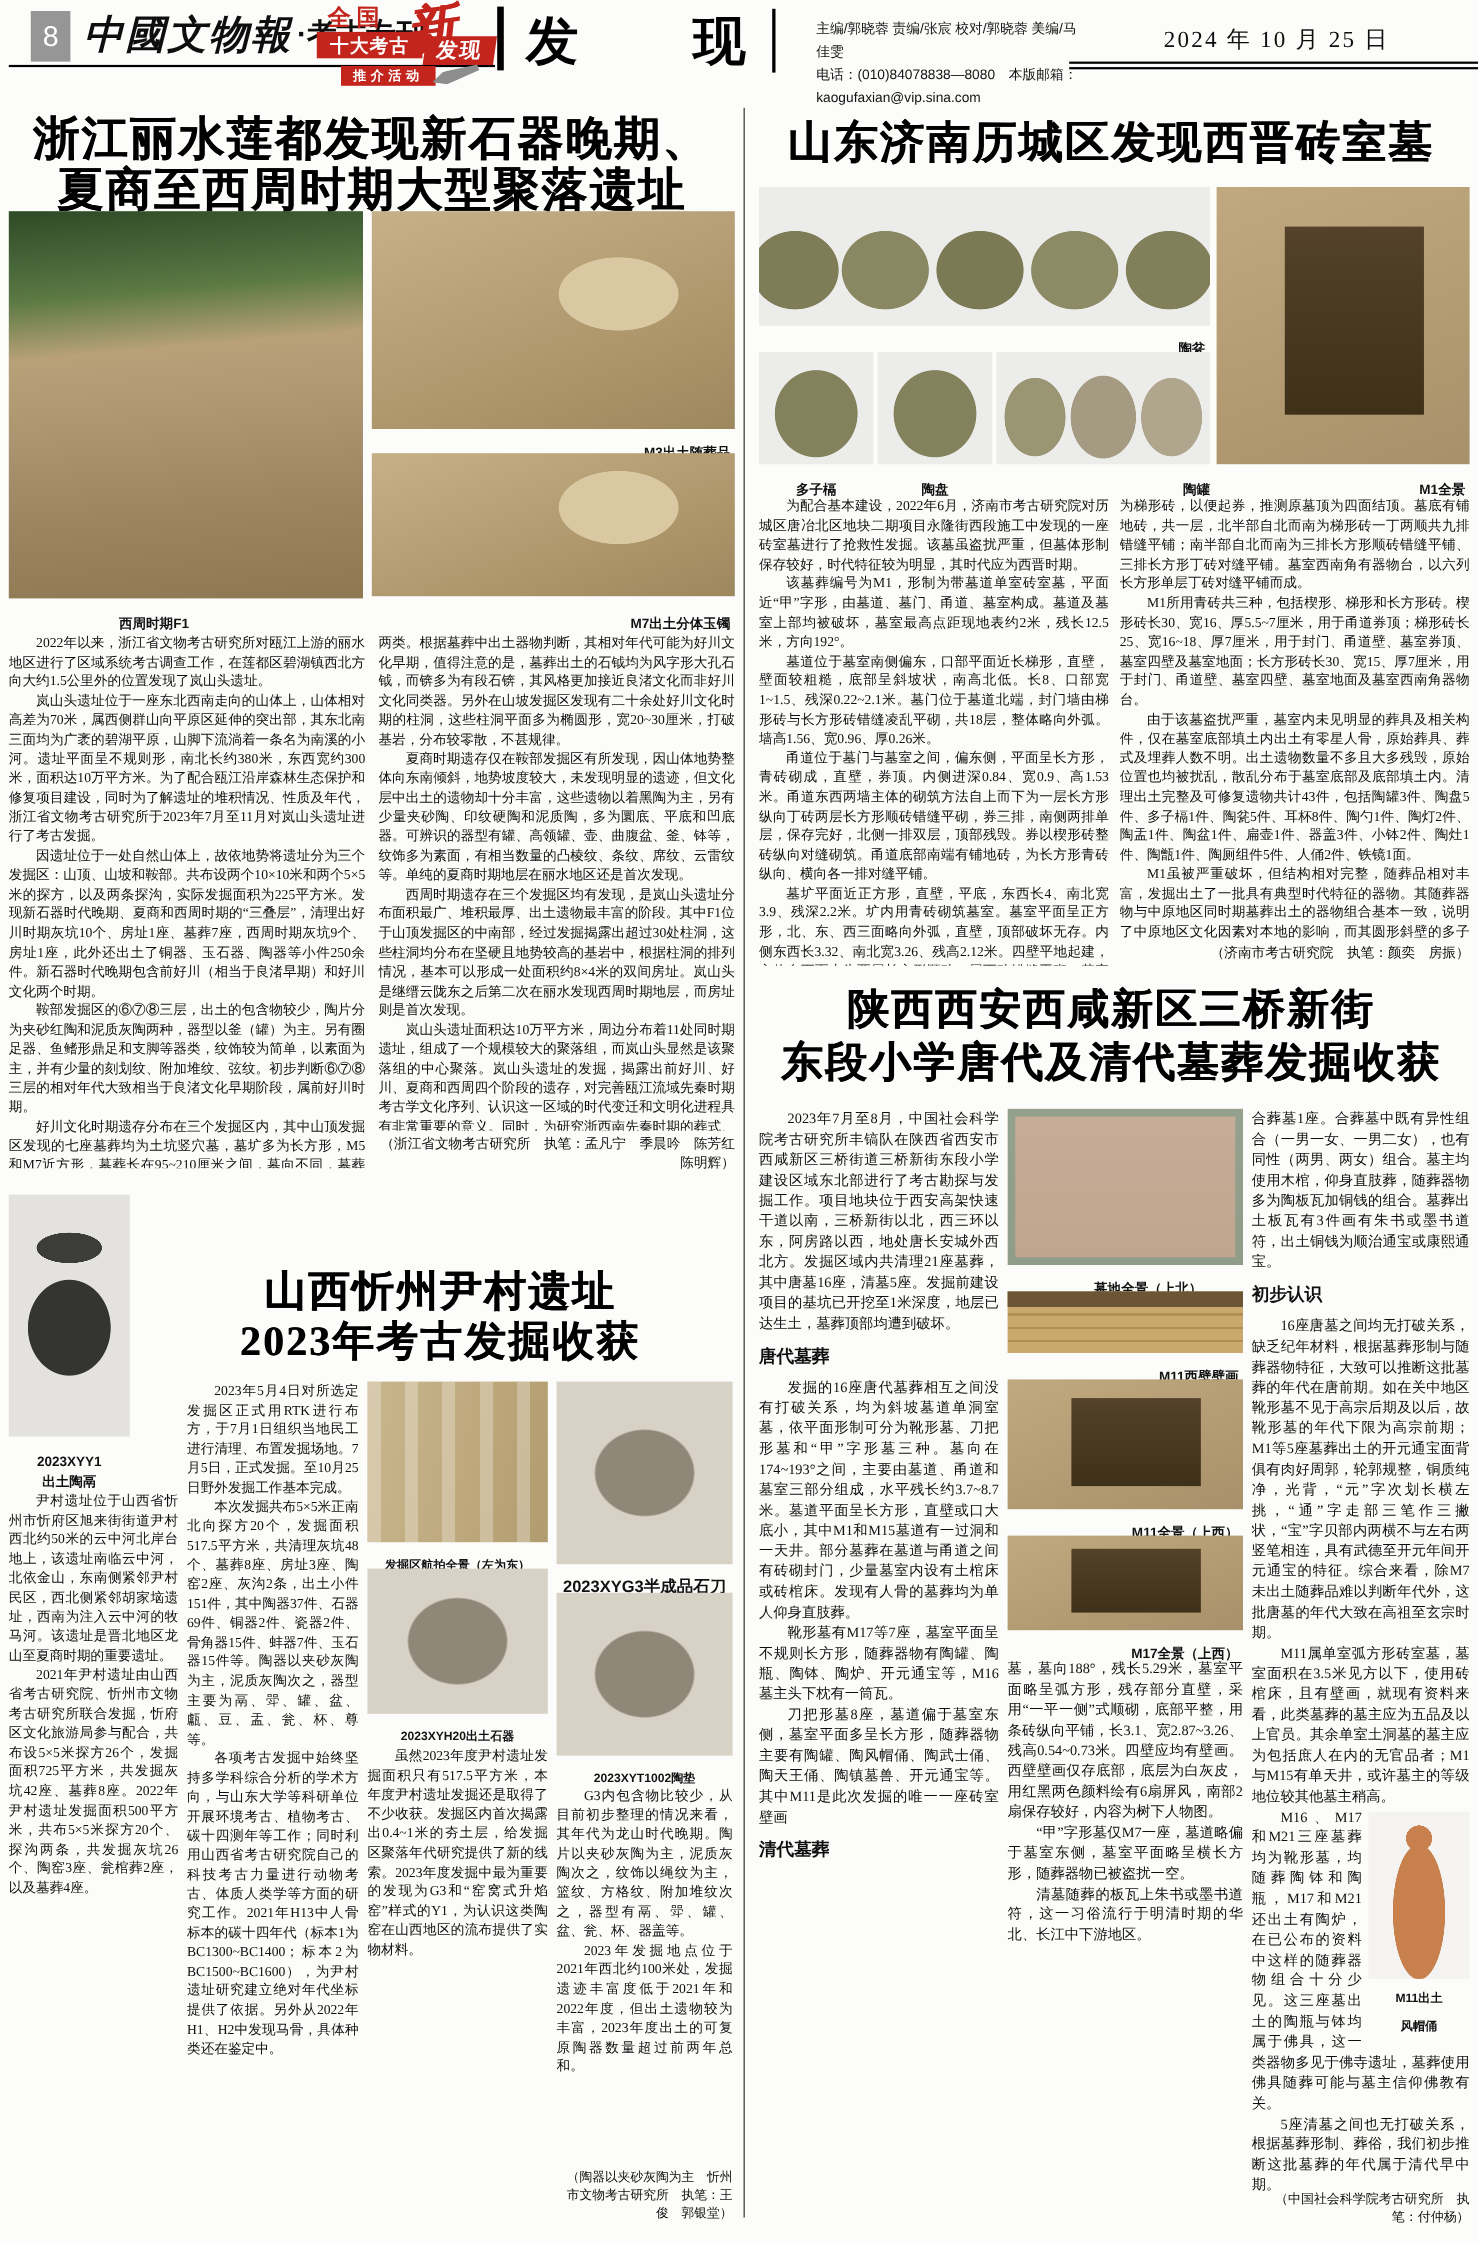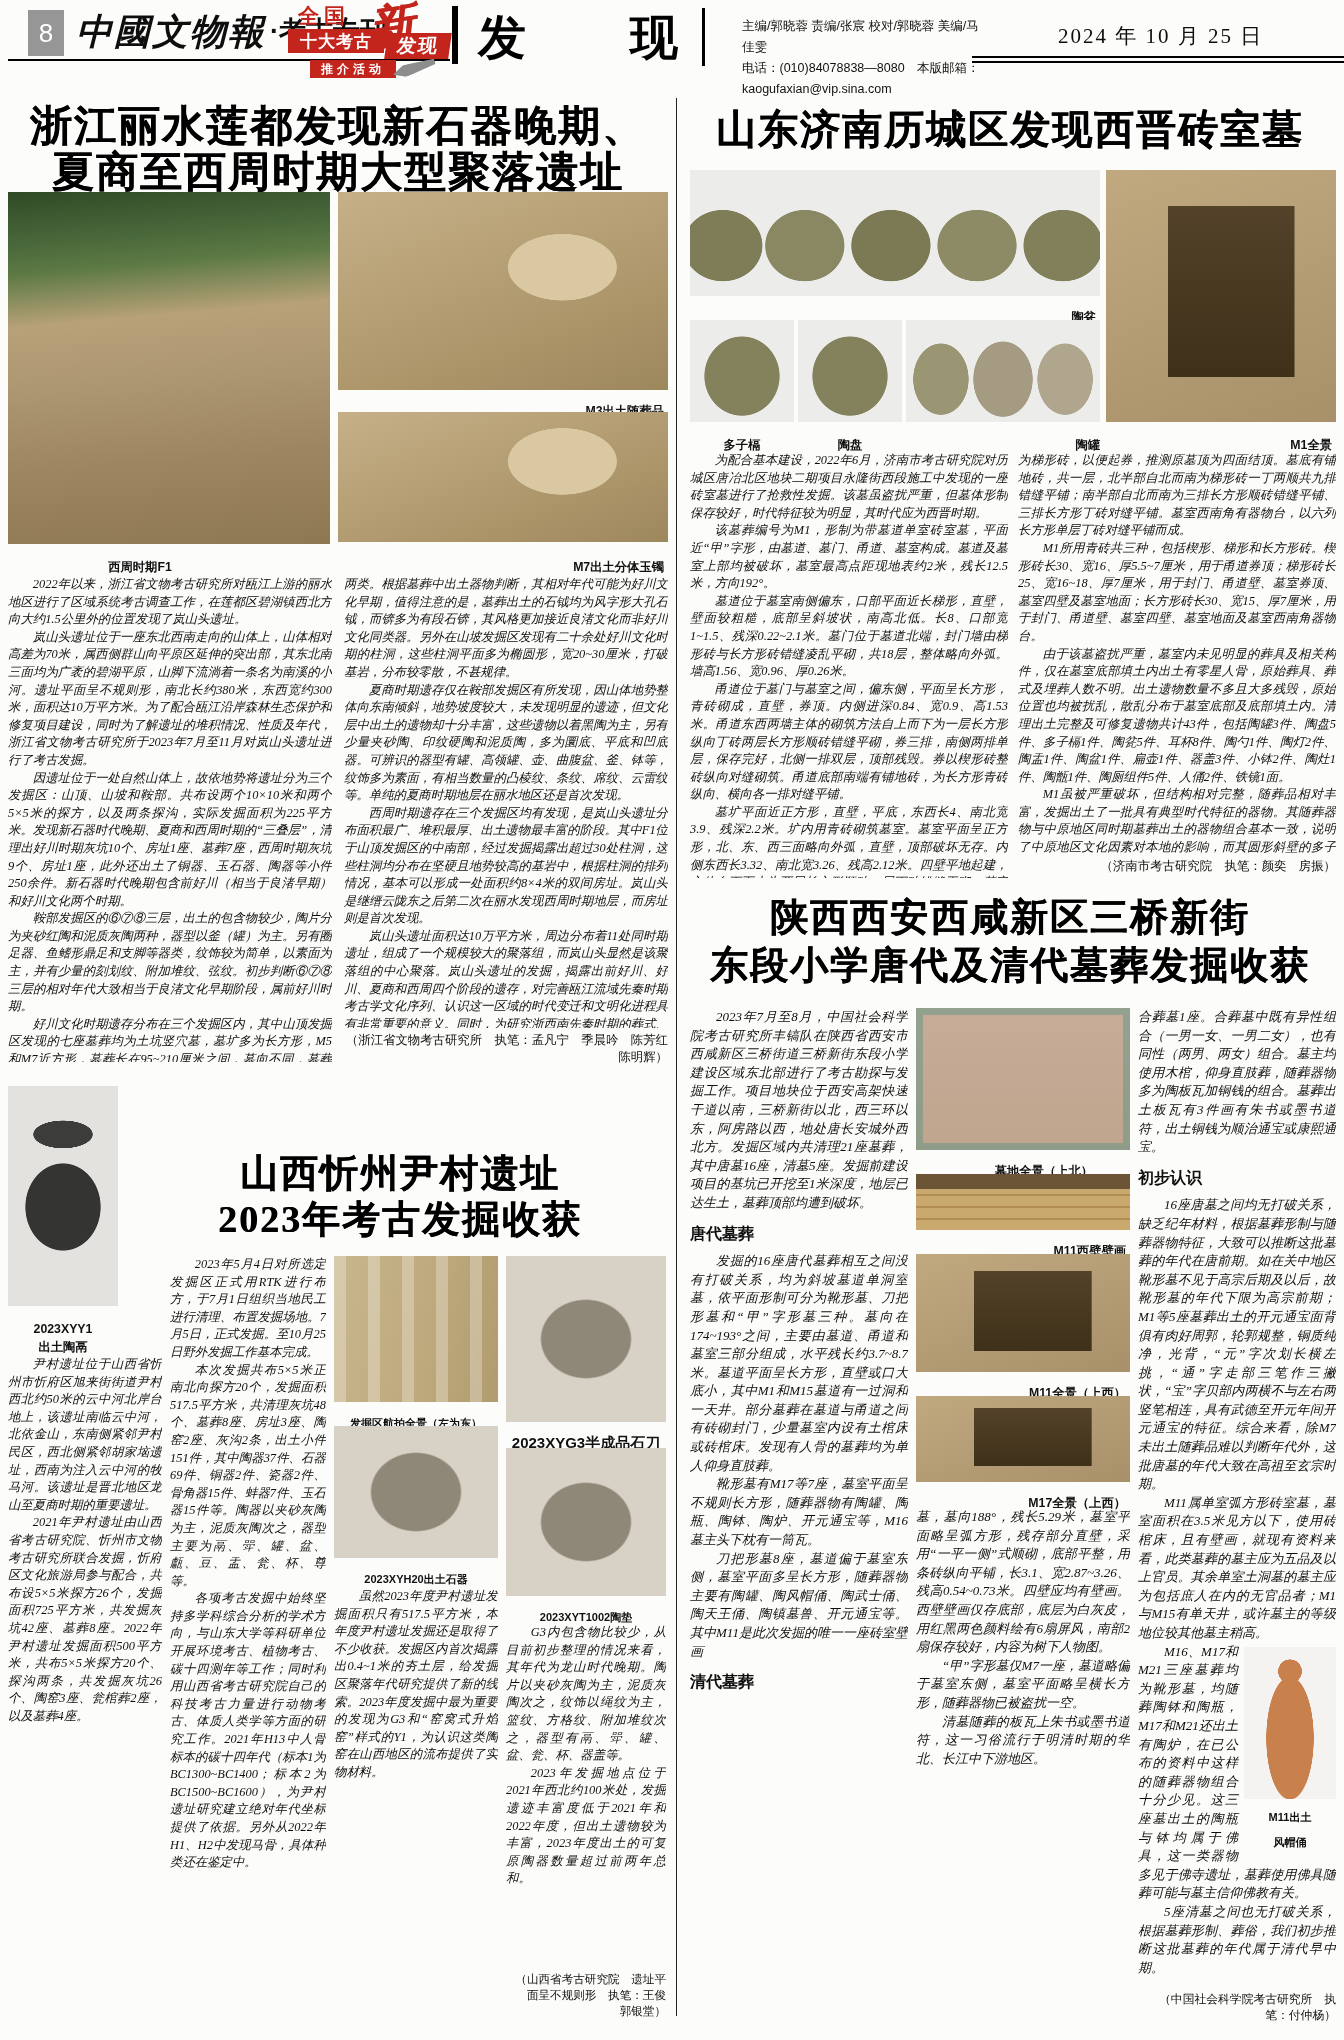--- a/index.html
+++ b/index.html
@@ -2,21 +2,21 @@
 <html><head>
 <meta charset="utf-8">
 <style>
   html,body{margin:0;padding:0;background:#e8e6e1;}
   #page{position:relative;width:1344px;height:2040px;margin:0 auto;background:#fcfcfa;
         font-family:"Liberation Serif","DejaVu Serif",serif;color:#0e0e0e;overflow:hidden;}
   .abs{position:absolute;}
   .hl{font-family:"Liberation Serif","DejaVu Serif",serif;font-weight:900;text-align:center;
       color:#000;letter-spacing:2px;text-shadow:0.6px 0 0 #000;}
   .body-col{font-size:12.4px;line-height:17.6px;text-align:justify;overflow:hidden;}
-  .body-col p{margin:0;text-indent:2em;font-style:italic;}
+  .body-col p{margin:0;text-indent:2em;}
   .sub{font-family:"Liberation Sans","DejaVu Sans",sans-serif;font-weight:bold;font-size:16px;
        text-indent:0 !important;margin:12px 0 9px 0;}
   .cap{font-family:"Liberation Sans","DejaVu Sans",sans-serif;font-weight:bold;font-size:12.3px;
        color:#111;line-height:16px;margin-top:11px;}
   .byline{font-size:12.4px;text-align:right;}
   .photo{position:absolute;}
   .photo-in{position:relative;}
   
   .ph-site{background:linear-gradient(175deg,#2f4a26 0%,#49683a 14%,#5d7a44 22%,#b8a179 36%,#ab9570 55%,#9c8560 75%,#8e7852 100%);}
   .ph-dirt{background:radial-gradient(90px 55px at 68% 38%,#d9c8a2 0 60%,rgba(0,0,0,0) 61%),
@@ -160,21 +160,21 @@
   </div>
 
   <div class="photo ph-stone" style="left:506px;top:1256px;width:160px;height:166px;"></div>
   <div class="abs cap" style="left:502px;top:1424px;width:168px;text-align:center;font-size:15px;">2023XYG3半成品石刀</div>
   <div class="photo ph-stone" style="left:506px;top:1448px;width:160px;height:148px;"></div>
   <div class="abs cap" style="left:502px;top:1598px;width:168px;text-align:center;font-size:11px;">2023XYT1002陶垫</div>
   <div class="abs body-col" style="left:506px;top:1624px;width:160px;height:344px;">
     <p>G3内包含物比较少，从目前初步整理的情况来看，其年代为龙山时代晚期。陶片以夹砂灰陶为主，泥质灰陶次之，纹饰以绳纹为主，篮纹、方格纹、附加堆纹次之，器型有鬲、斝、罐、盆、瓮、杯、器盖等。</p>
     <p>2023年发掘地点位于2021年西北约100米处，发掘遗迹丰富度低于2021年和2022年度，但出土遗物较为丰富，2023年度出土的可复原陶器数量超过前两年总和。</p>
   </div>
-  <div class="abs byline" style="left:506px;top:1972px;width:160px;font-size:11.6px;line-height:16px;">（山西省考古研究院　遗址平面呈不规则形　执笔：王俊　郭银堂）</div>
+  <div class="abs byline" style="left:506px;top:1972px;width:160px;font-size:11.6px;line-height:16px;">（陶器以夹砂灰陶为主　忻州市文物考古研究所　执笔：王俊　郭银堂）</div>
 
   <div class="abs hl" style="left:684px;top:102px;width:652px;font-size:40px;">山东济南历城区发现西晋砖室墓</div>
 
   <div class="photo ph-pots ph-weng" style="left:690px;top:170px;width:410px;height:126px;"></div>
   <div class="abs cap" style="left:690px;top:298px;width:406px;text-align:right;">陶瓫</div>
   <div class="photo ph-pots ph-one" style="left:690px;top:320px;width:104px;height:102px;"></div>
   <div class="photo ph-pots ph-one" style="left:798px;top:320px;width:104px;height:102px;"></div>
   <div class="photo ph-pots ph-three" style="left:906px;top:320px;width:194px;height:102px;"></div>
   <div class="photo ph-pit" style="left:1106px;top:170px;width:230px;height:252px;"></div>
   <div class="abs cap" style="left:690px;top:426px;width:104px;text-align:center;">多子槅</div>

